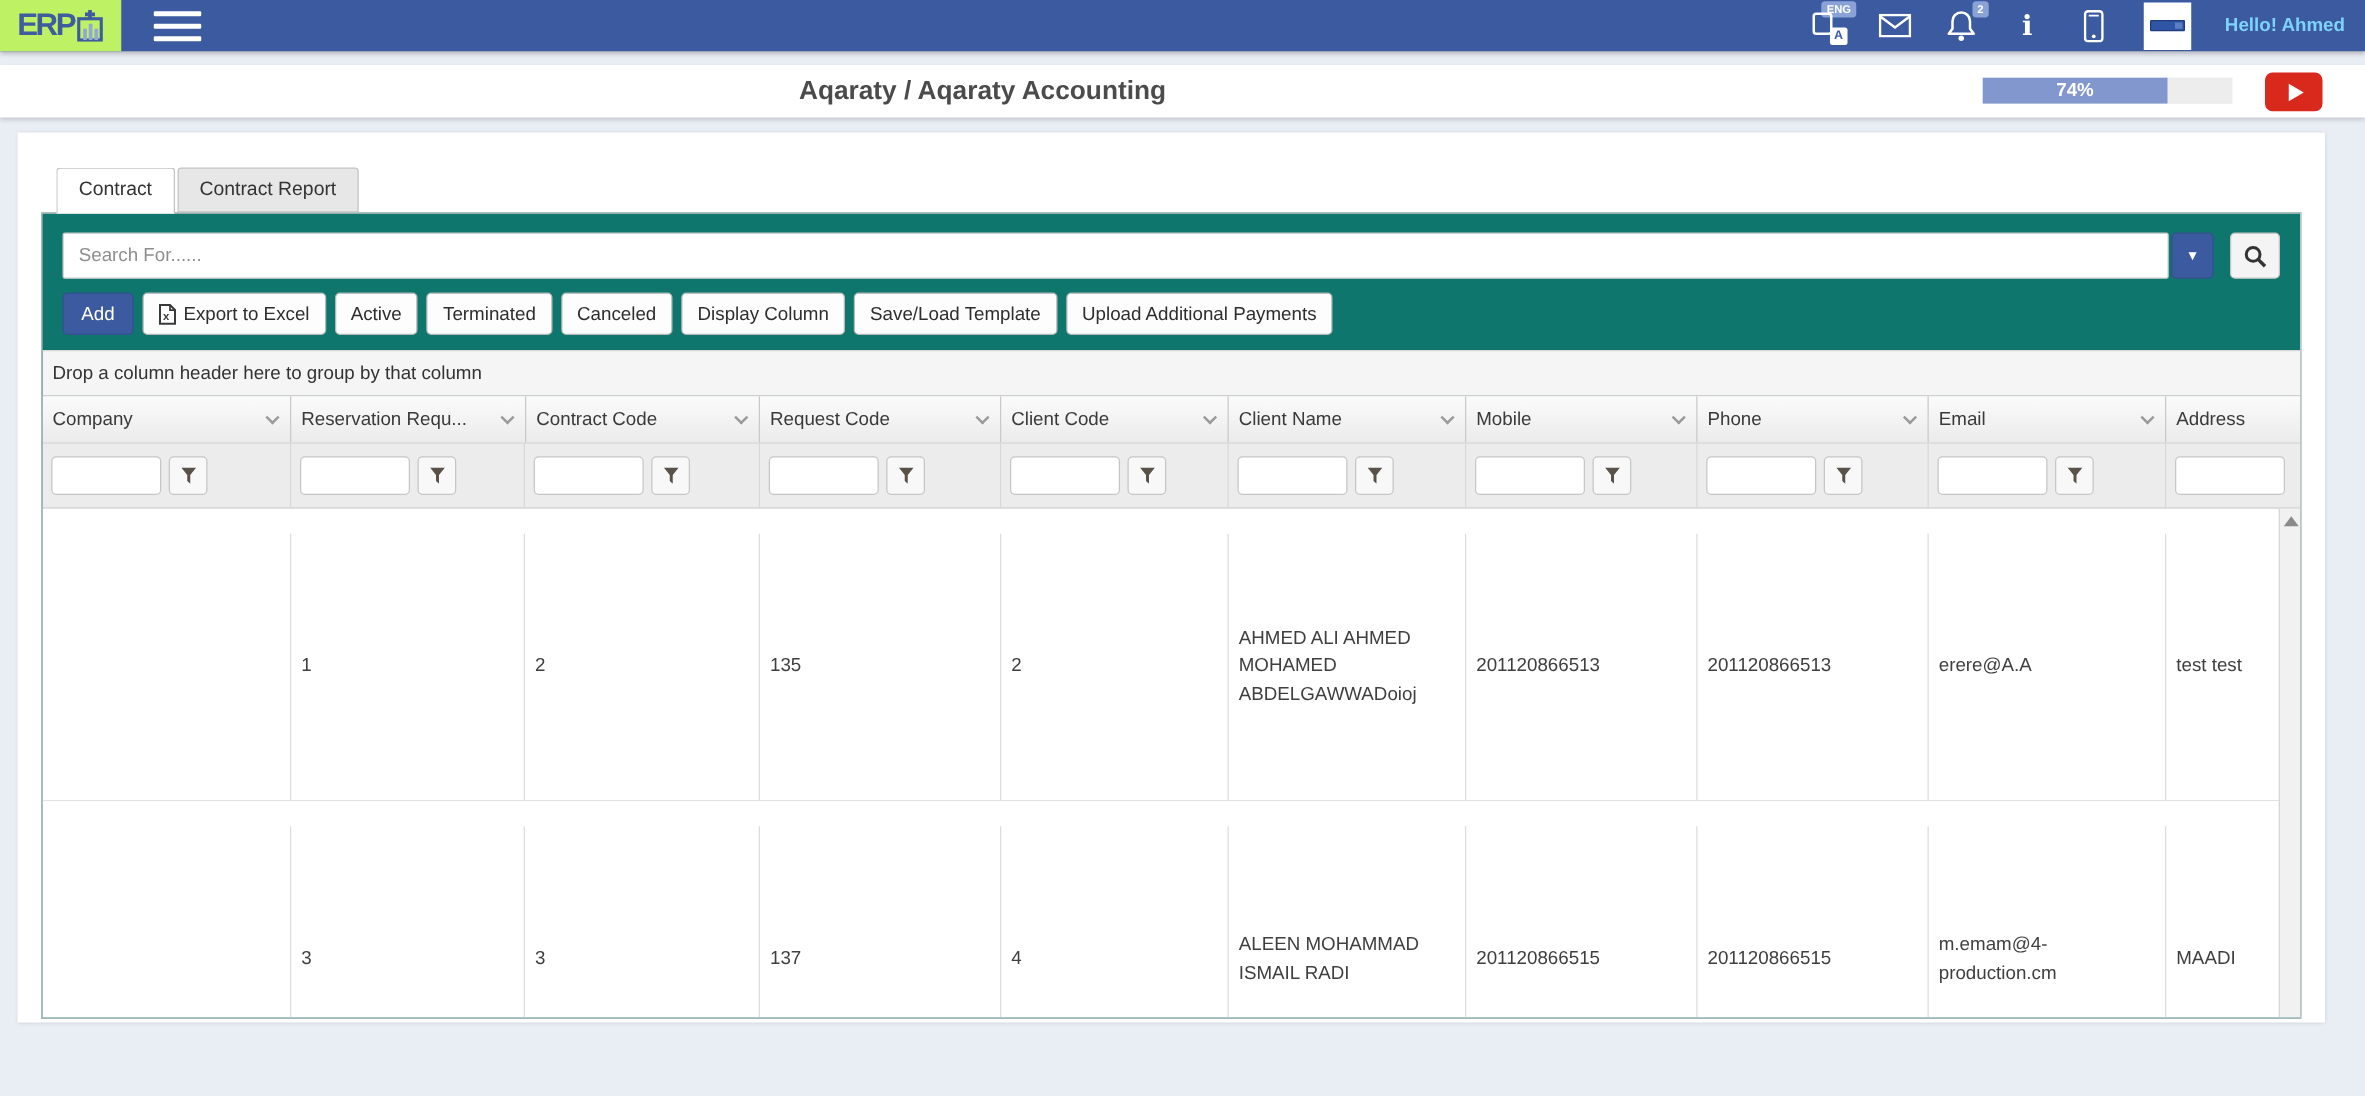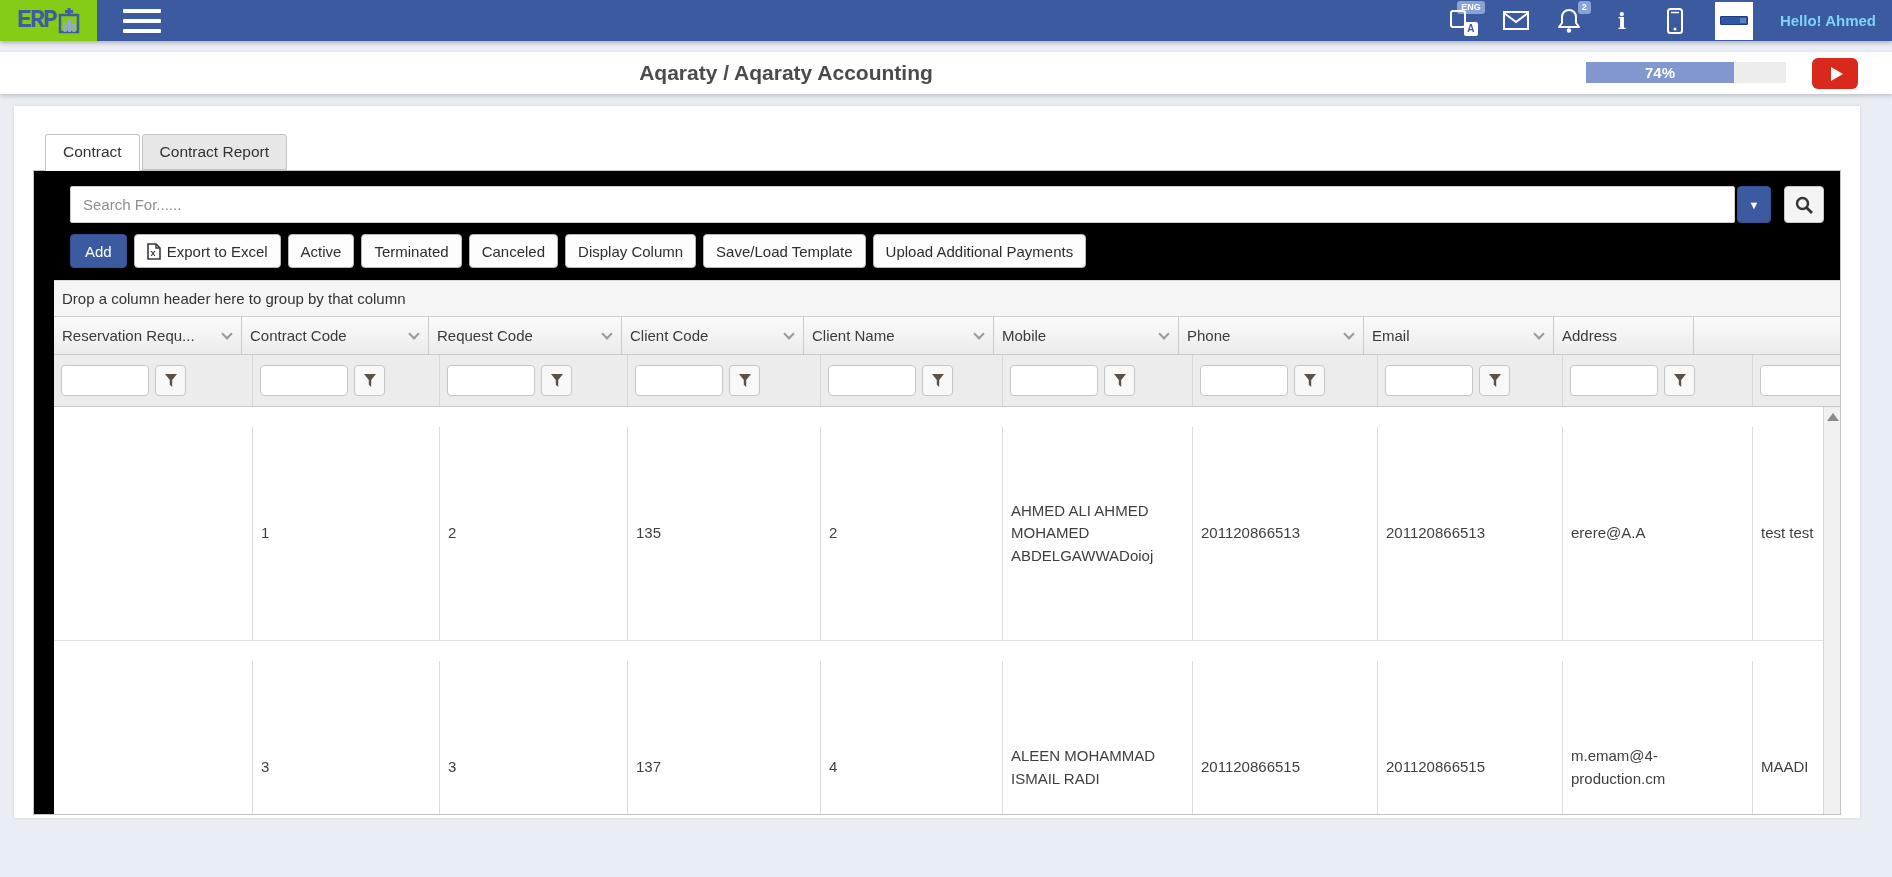--- a/index.html
+++ b/index.html
@@ -3,22 +3,22 @@
 <meta charset="utf-8">
 <style>
   * { margin:0; padding:0; box-sizing:border-box; }
   html,body { width:1892px; height:877px; overflow:hidden; background:#e9edf4;
     font-family:"Liberation Sans","DejaVu Sans",sans-serif; }
   .app { width:1892px; height:877px; position:relative; }
 
   
   .navbar { height:41px; background:#3b5a9f; display:flex; align-items:center;
     box-shadow:0 2px 4px rgba(0,0,0,.25); position:relative; z-index:5; }
-  .logo-box { width:97px; height:41px; background:#84cc16; display:flex; align-items:center;
-    justify-content:center; gap:2px; cursor:pointer;font-family:Liberation Mono, monospace; }
+  .logo-box { width:97px; height:41px; background:#bef264; display:flex; align-items:center;
+    justify-content:center; gap:2px; cursor:pointer; }
   .logo-text { font-size:25px; font-weight:800; letter-spacing:-2px; color:#3e5c9e; }
   .hamburger { margin-left:22px; background:none; border:none; cursor:pointer;
     display:flex; flex-direction:column; gap:6px; padding:4px; }
   .hamburger span { display:block; width:38px; height:4px; background:#fff; border-radius:1px; }
   .nav-right { margin-left:auto; display:flex; align-items:center; gap:27px; padding-right:16px; }
   .nav-icon { position:relative; width:26px; height:26px; display:flex; align-items:center;
     justify-content:center; cursor:pointer; }
   .nav-badge { position:absolute; top:-7px; right:-9px; background:#8aa2d6; color:#fff;
     font-size:9px; font-weight:bold; border-radius:3px; padding:1px 4px; line-height:11px; }
   .translate-a { position:absolute; right:-2px; bottom:-2px; width:14px; height:14px;
@@ -50,22 +50,22 @@
   .play-tri { width:0; height:0; border-left:12px solid #fff; border-top:7px solid transparent;
     border-bottom:7px solid transparent; margin-left:3px; }
 
   
   .card { margin:12px 32px 0 14px; background:#fff; height:712px; padding:28px 19px 0 19px;
     overflow:hidden; box-shadow:0 0 3px rgba(0,0,0,.12); }
   .tabs { display:flex; position:relative; z-index:2;margin-left:12px; }
   .tab { padding:8px 17px; font-size:15.5px; color:#333; border:1px solid #c3c3c3;
     background:#e7e7e7; border-radius:3px 3px 0 0; cursor:pointer; margin-right:2px; }
   .tab.active { background:#fff; border-bottom:1px solid #fff; margin-bottom:-1px; }
-  .panel { border:1px solid #c3c3c3; background:#000000; height:calc(100% - 39px);
-    display:flex; flex-direction:column; overflow:hidden;padding-left:20px; }
+  .panel { border:1px solid #c3c3c3; background:#0f766e; height:calc(100% - 39px);
+    display:flex; flex-direction:column; overflow:hidden; }
 
   .search-row { display:flex; align-items:center; padding:15px 16px 9px 16px; }
   .search-input { flex:1; height:37px; border:1px solid #ccc; border-radius:2px;
     background:#fff; font-size:15px; color:#444; padding:0 12px; outline:none;
     font-family:"Liberation Sans",sans-serif; }
   .search-input::placeholder { color:#8e8e8e; }
   .dd-btn { width:34px; height:37px; background:#3b5a9f; border:1px solid #33508f;
     border-radius:4px; margin-left:2px; cursor:pointer; color:#fff; font-size:11px; }
   .search-btn { width:40px; height:37px; background:#f4f4f4; border:1px solid #c6c6c6;
     border-radius:4px; margin-left:13px; cursor:pointer; display:flex; align-items:center;
@@ -232,20 +232,21 @@
         <button class="tbtn">Display Column</button>
         <button class="tbtn">Save/Load Template</button>
         <button class="tbtn">Upload Additional Payments</button>
       </div>
 
       <div class="group-bar">Drop a column header here to group by that column</div>
 
       <div class="grid">
 
         <div class="hdr-row">
+          <div class="hdr-cell gc c0"><span>Company</span><span class="chev"></span></div>
           <div class="hdr-cell gc c2"><span>Reservation Requ...</span><span class="chev"></span></div>
           <div class="hdr-cell gc c1"><span>Contract Code</span><span class="chev"></span></div>
           <div class="hdr-cell gc c3"><span>Request Code</span><span class="chev"></span></div>
           <div class="hdr-cell gc c4"><span>Client Code</span><span class="chev"></span></div>
           <div class="hdr-cell gc c5"><span>Client Name</span><span class="chev"></span></div>
           <div class="hdr-cell gc c6"><span>Mobile</span><span class="chev"></span></div>
           <div class="hdr-cell gc c7"><span>Phone</span><span class="chev"></span></div>
           <div class="hdr-cell gc c8"><span>Email</span><span class="chev"></span></div>
           <div class="hdr-cell gc c9"><span>Address</span></div>
         </div>

